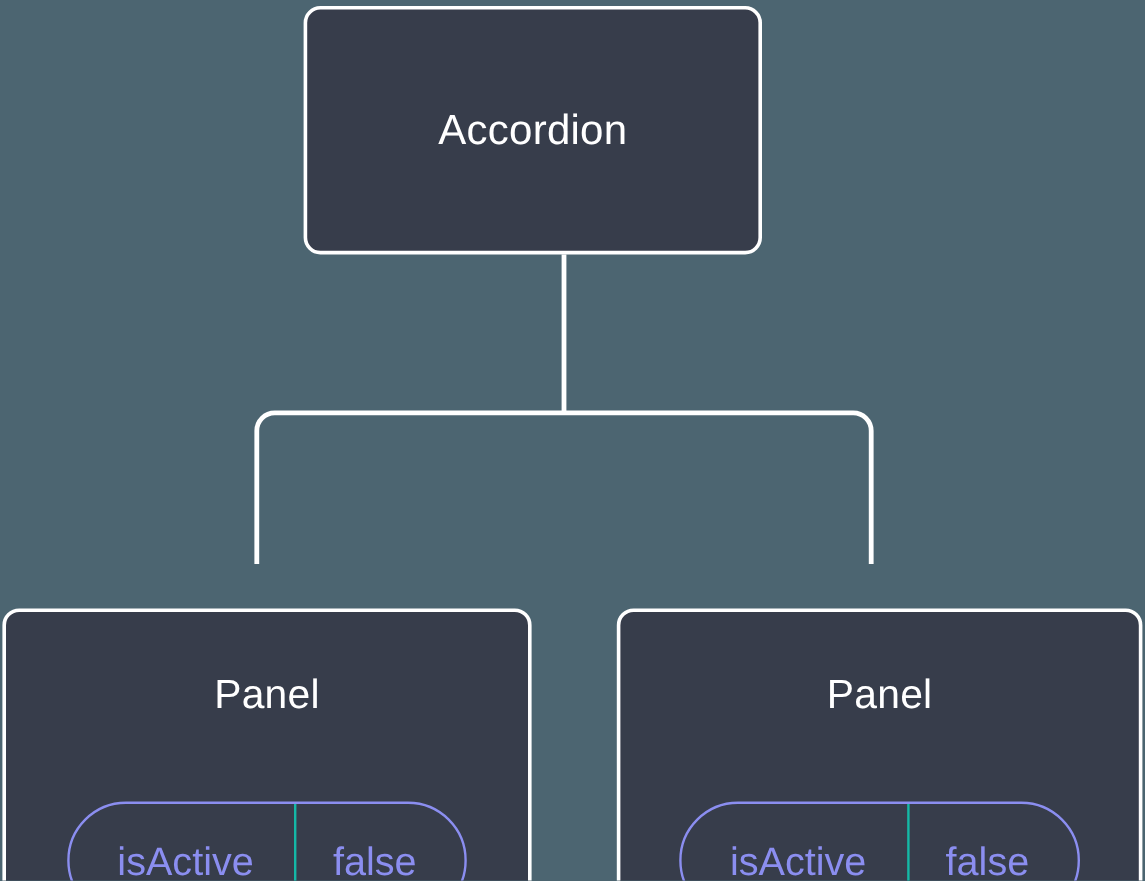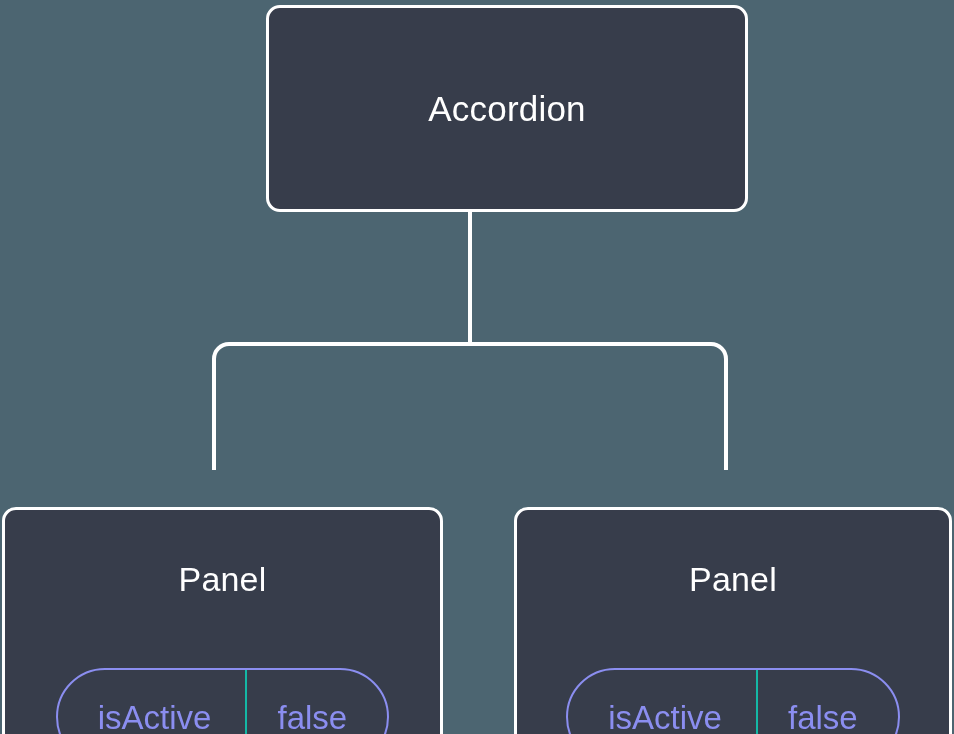--- a/index.html
+++ b/index.html
@@ -40,23 +40,23 @@
     box-sizing: border-box;
     background: #373d4b;
     border: 3px solid #ffffff;
     border-radius: 14px;
     display: flex;
     flex-direction: column;
     align-items: center;
   }
 
   .node-root {
-    left: 266px;
+    left: 253px;
     top: 5px;
-    width: 482px;
+    width: 382px;
     height: 207px;
     justify-content: center;
   }
 
   .node-child {
     top: 467px;
     height: 262px;
     justify-content: space-between;
     border-bottom-left-radius: 14px;
     border-bottom-right-radius: 14px;

